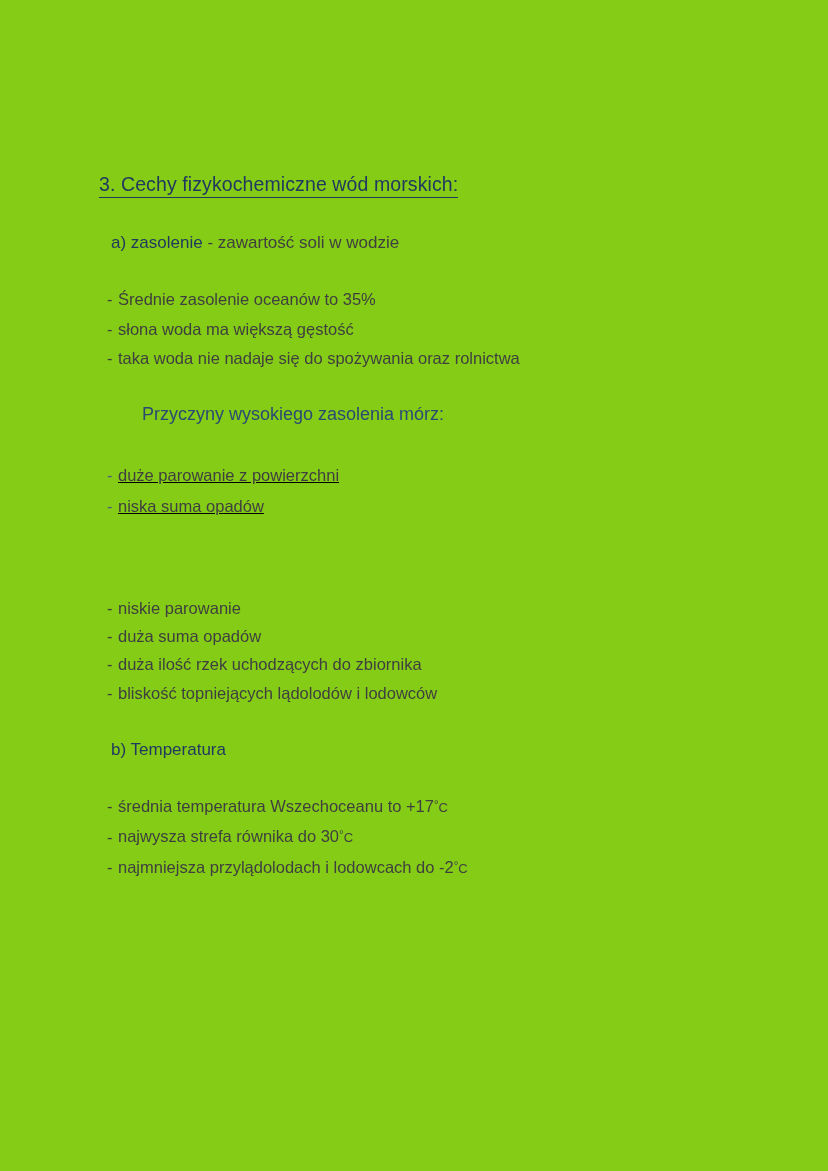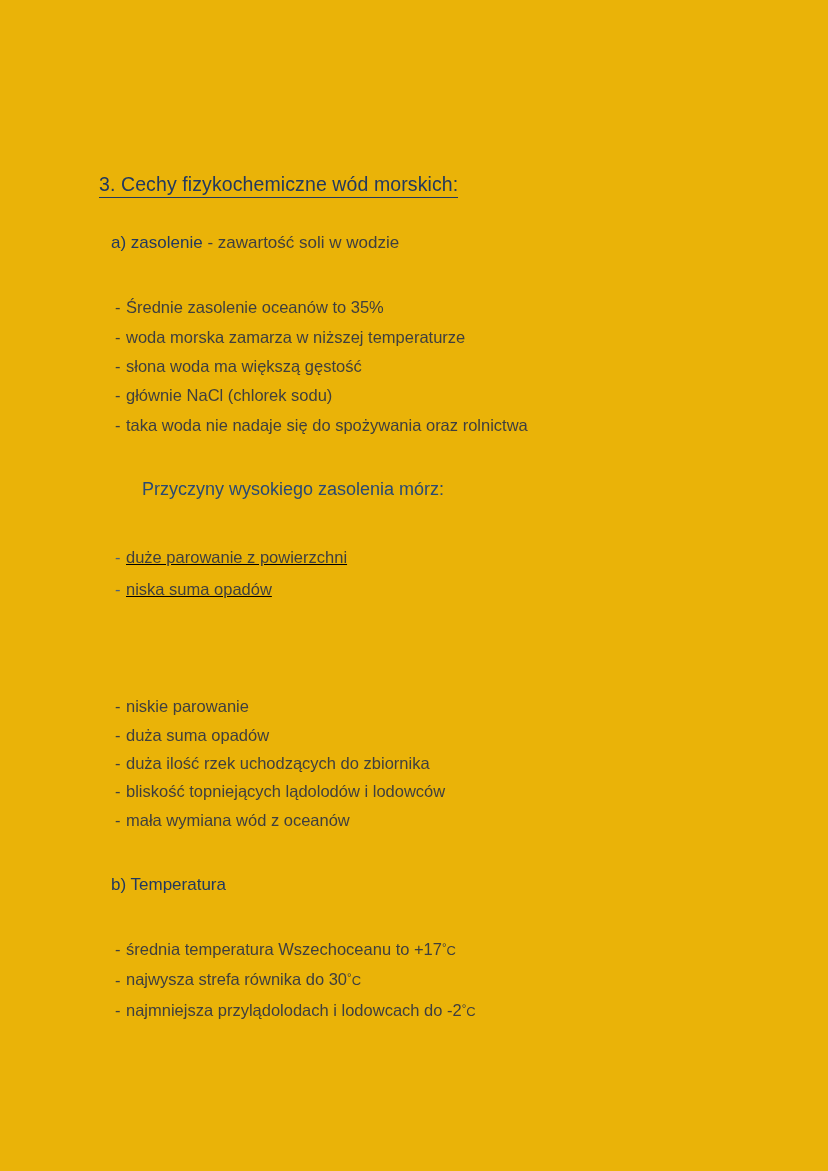--- a/index.html
+++ b/index.html
@@ -13,21 +13,21 @@
     position: relative;
     font-family: "Liberation Sans", sans-serif;
     -webkit-font-smoothing: antialiased;
   }
 
   .page {
     position: absolute;
     left: 0; top: 0;
     width: 828px;
     height: 1171px;
-    background: #eab308;
+    background: #84cc16;
     overflow: hidden;
   }
 
   .content {
     position: absolute;
     left: 99px;
     top: 172px;
     width: 660px;
   }
 
@@ -64,21 +64,21 @@
     font-size: 18px;
     line-height: 1.3;
     color: #2a4a73;
     white-space: nowrap;
     margin-left: 43px;
   }
 
   
   ul.bullets {
     list-style: none;
-    margin: 16px;
+    margin: 8px;
     padding: 0;
   }
   ul.bullets li {
     color: #3f3f3f;
     font-size: 16.5px;
     white-space: nowrap;
     position: relative;
   }
   ul.bullets li .dash {
     display: inline-block;
@@ -139,23 +139,21 @@
     <div class="sp-title-a"></div>
 
     <div class="section-line">
       <span class="marker">a) zasolenie</span><span class="rest"> - zawartość soli w wodzie</span>
     </div>
 
     <div class="sp-a-list"></div>
 
     <ul class="bullets group-a">
       <li><span class="dash">-</span><span>Średnie zasolenie oceanów to 35%</span></li>
-      <li><span class="dash">-</span><span>woda morska zamarza w niższej temperaturze</span></li>
       <li><span class="dash">-</span><span>słona woda ma większą gęstość</span></li>
-      <li><span class="dash">-</span><span>głównie NaCl (chlorek sodu)</span></li>
       <li><span class="dash">-</span><span>taka woda nie nadaje się do spożywania oraz rolnictwa</span></li>
     </ul>
 
     <div class="sp-list-h1"></div>
 
     <div class="blue-heading">Przyczyny wysokiego zasolenia mórz:</div>
 
     <div class="sp-h1-list"></div>
 
     <ul class="bullets group-b">
@@ -166,21 +164,20 @@
     <div class="sp-list-h2"></div>
 
 
     <div class="sp-h2-list"></div>
 
     <ul class="bullets group-c">
       <li><span class="dash">-</span><span>niskie parowanie</span></li>
       <li><span class="dash">-</span><span>duża suma opadów</span></li>
       <li><span class="dash">-</span><span>duża ilość rzek uchodzących do zbiornika</span></li>
       <li><span class="dash">-</span><span>bliskość topniejących lądolodów i lodowców</span></li>
-      <li><span class="dash">-</span><span>mała wymiana wód z oceanów</span></li>
     </ul>
 
     <div class="sp-list-b"></div>
 
     <div class="section-line">
       <span class="marker">b) Temperatura</span>
     </div>
 
     <div class="sp-b-list"></div>
 

